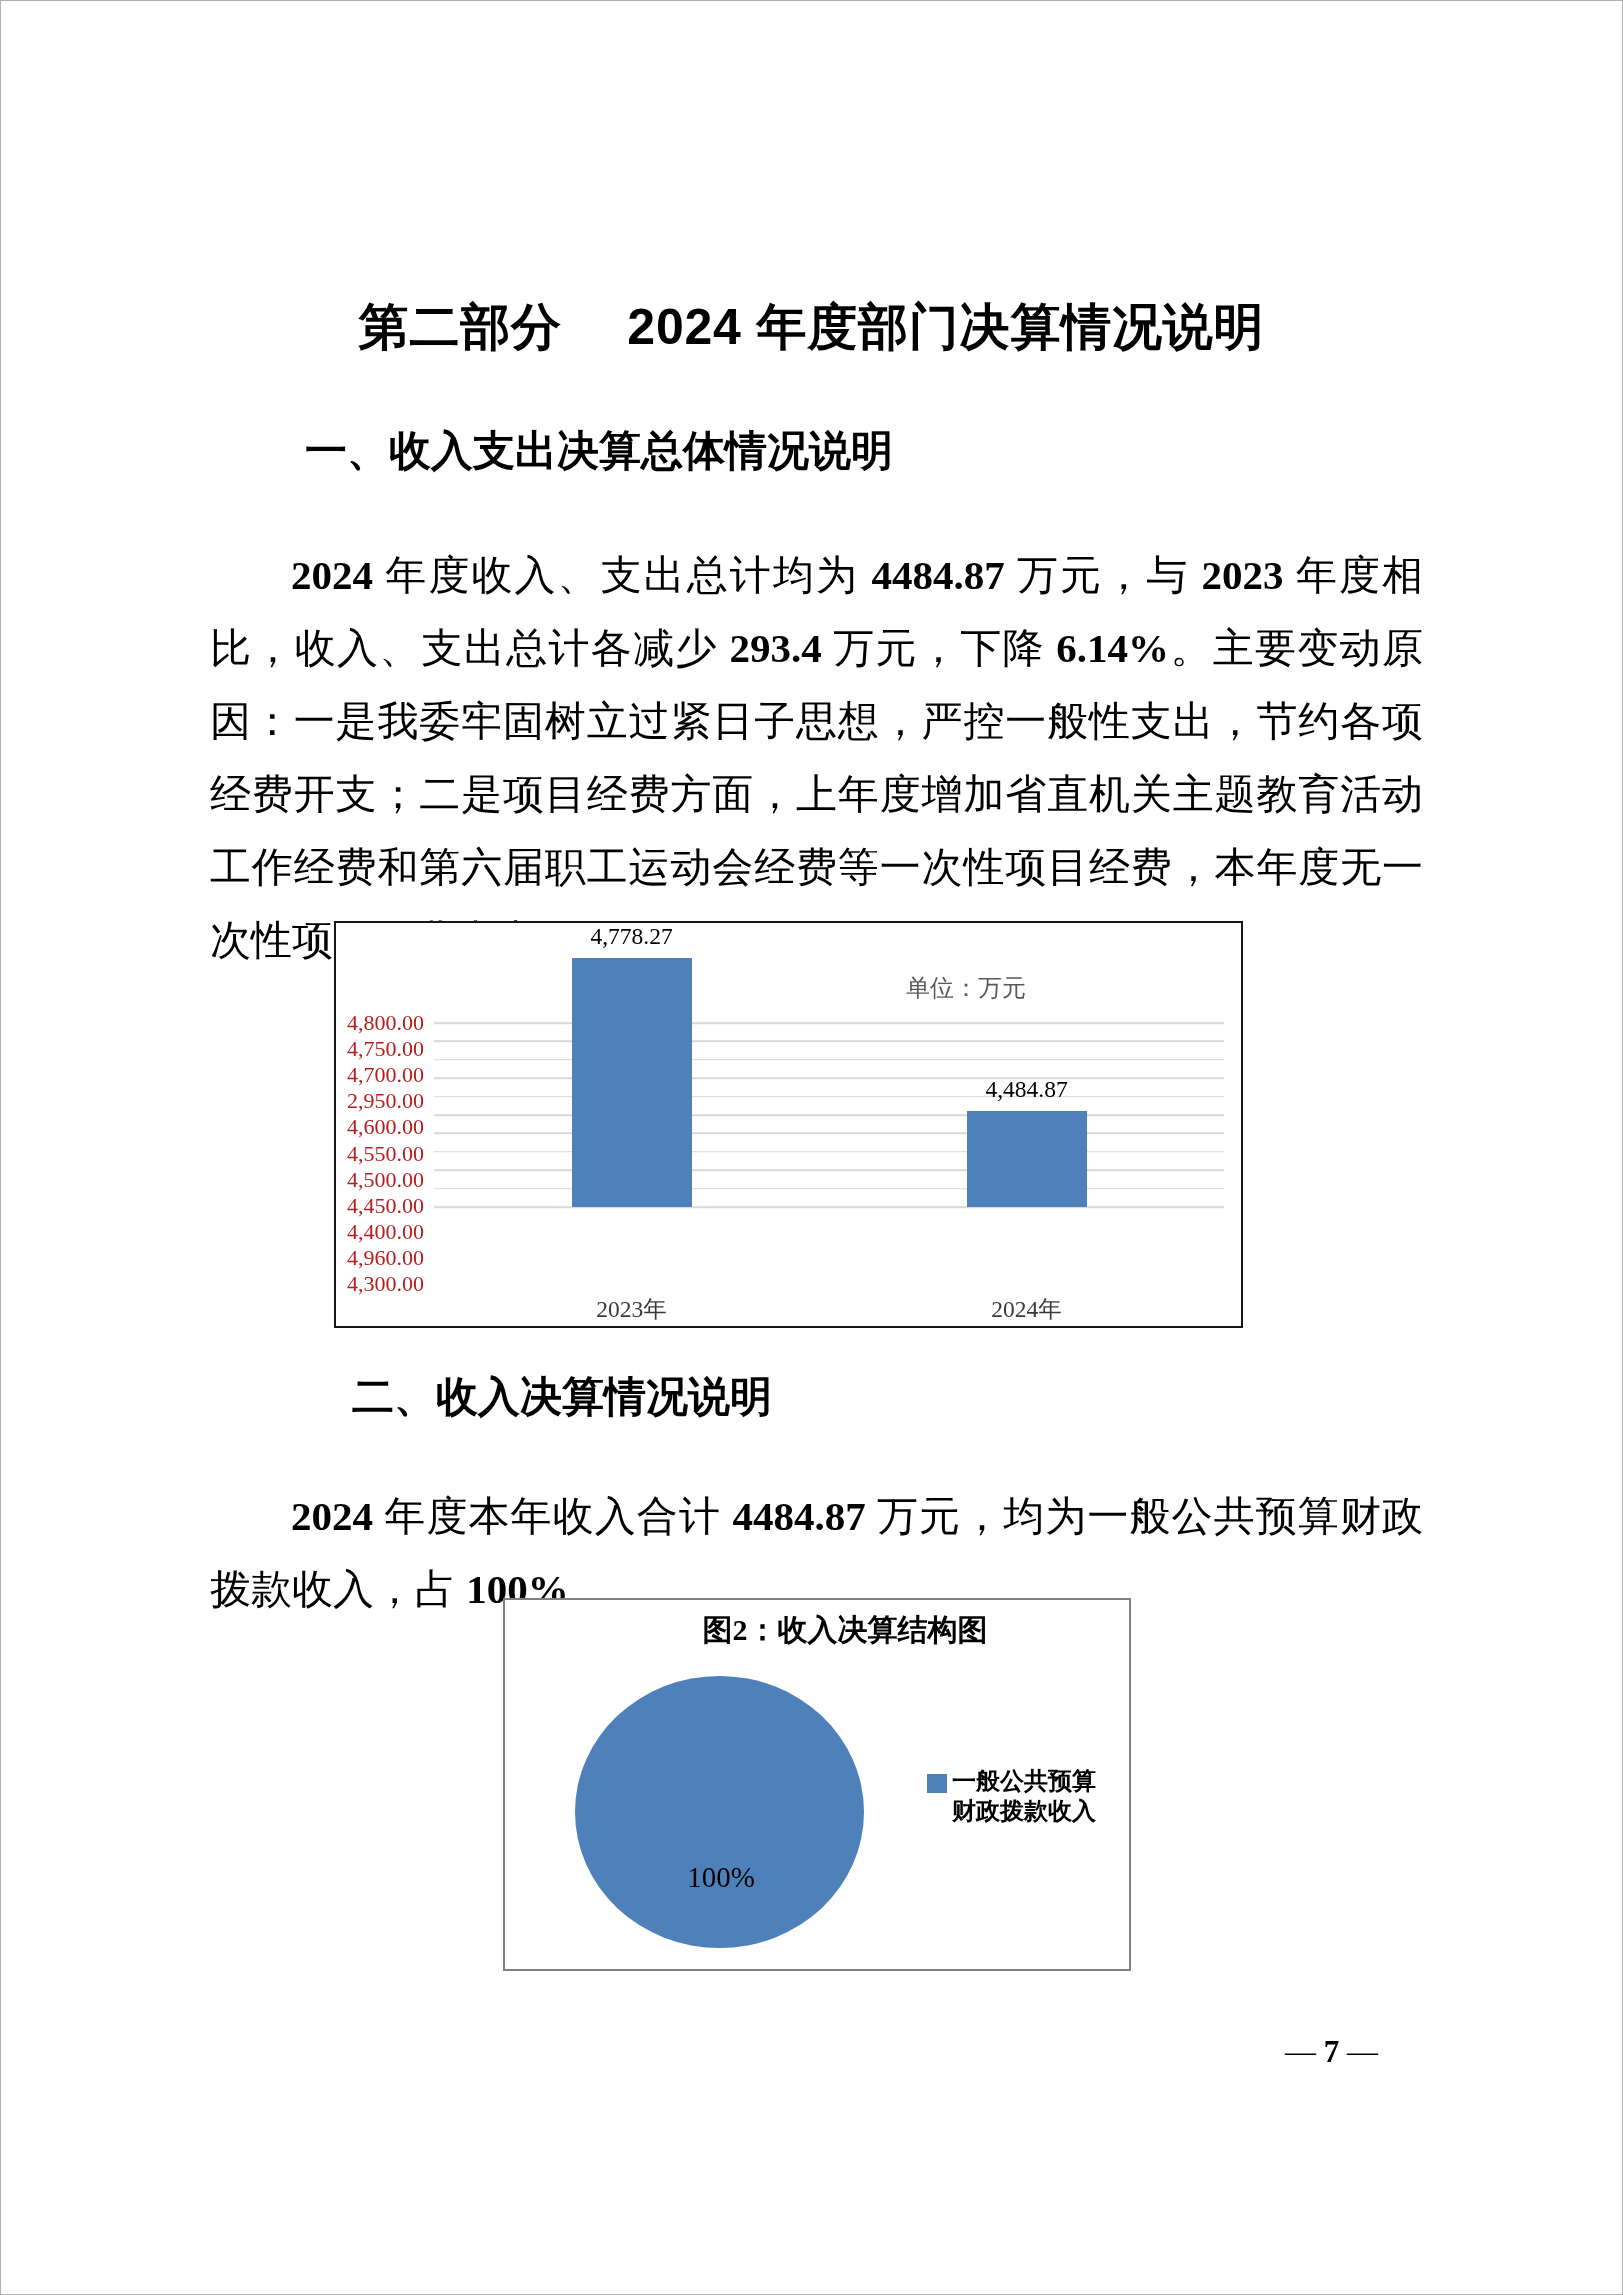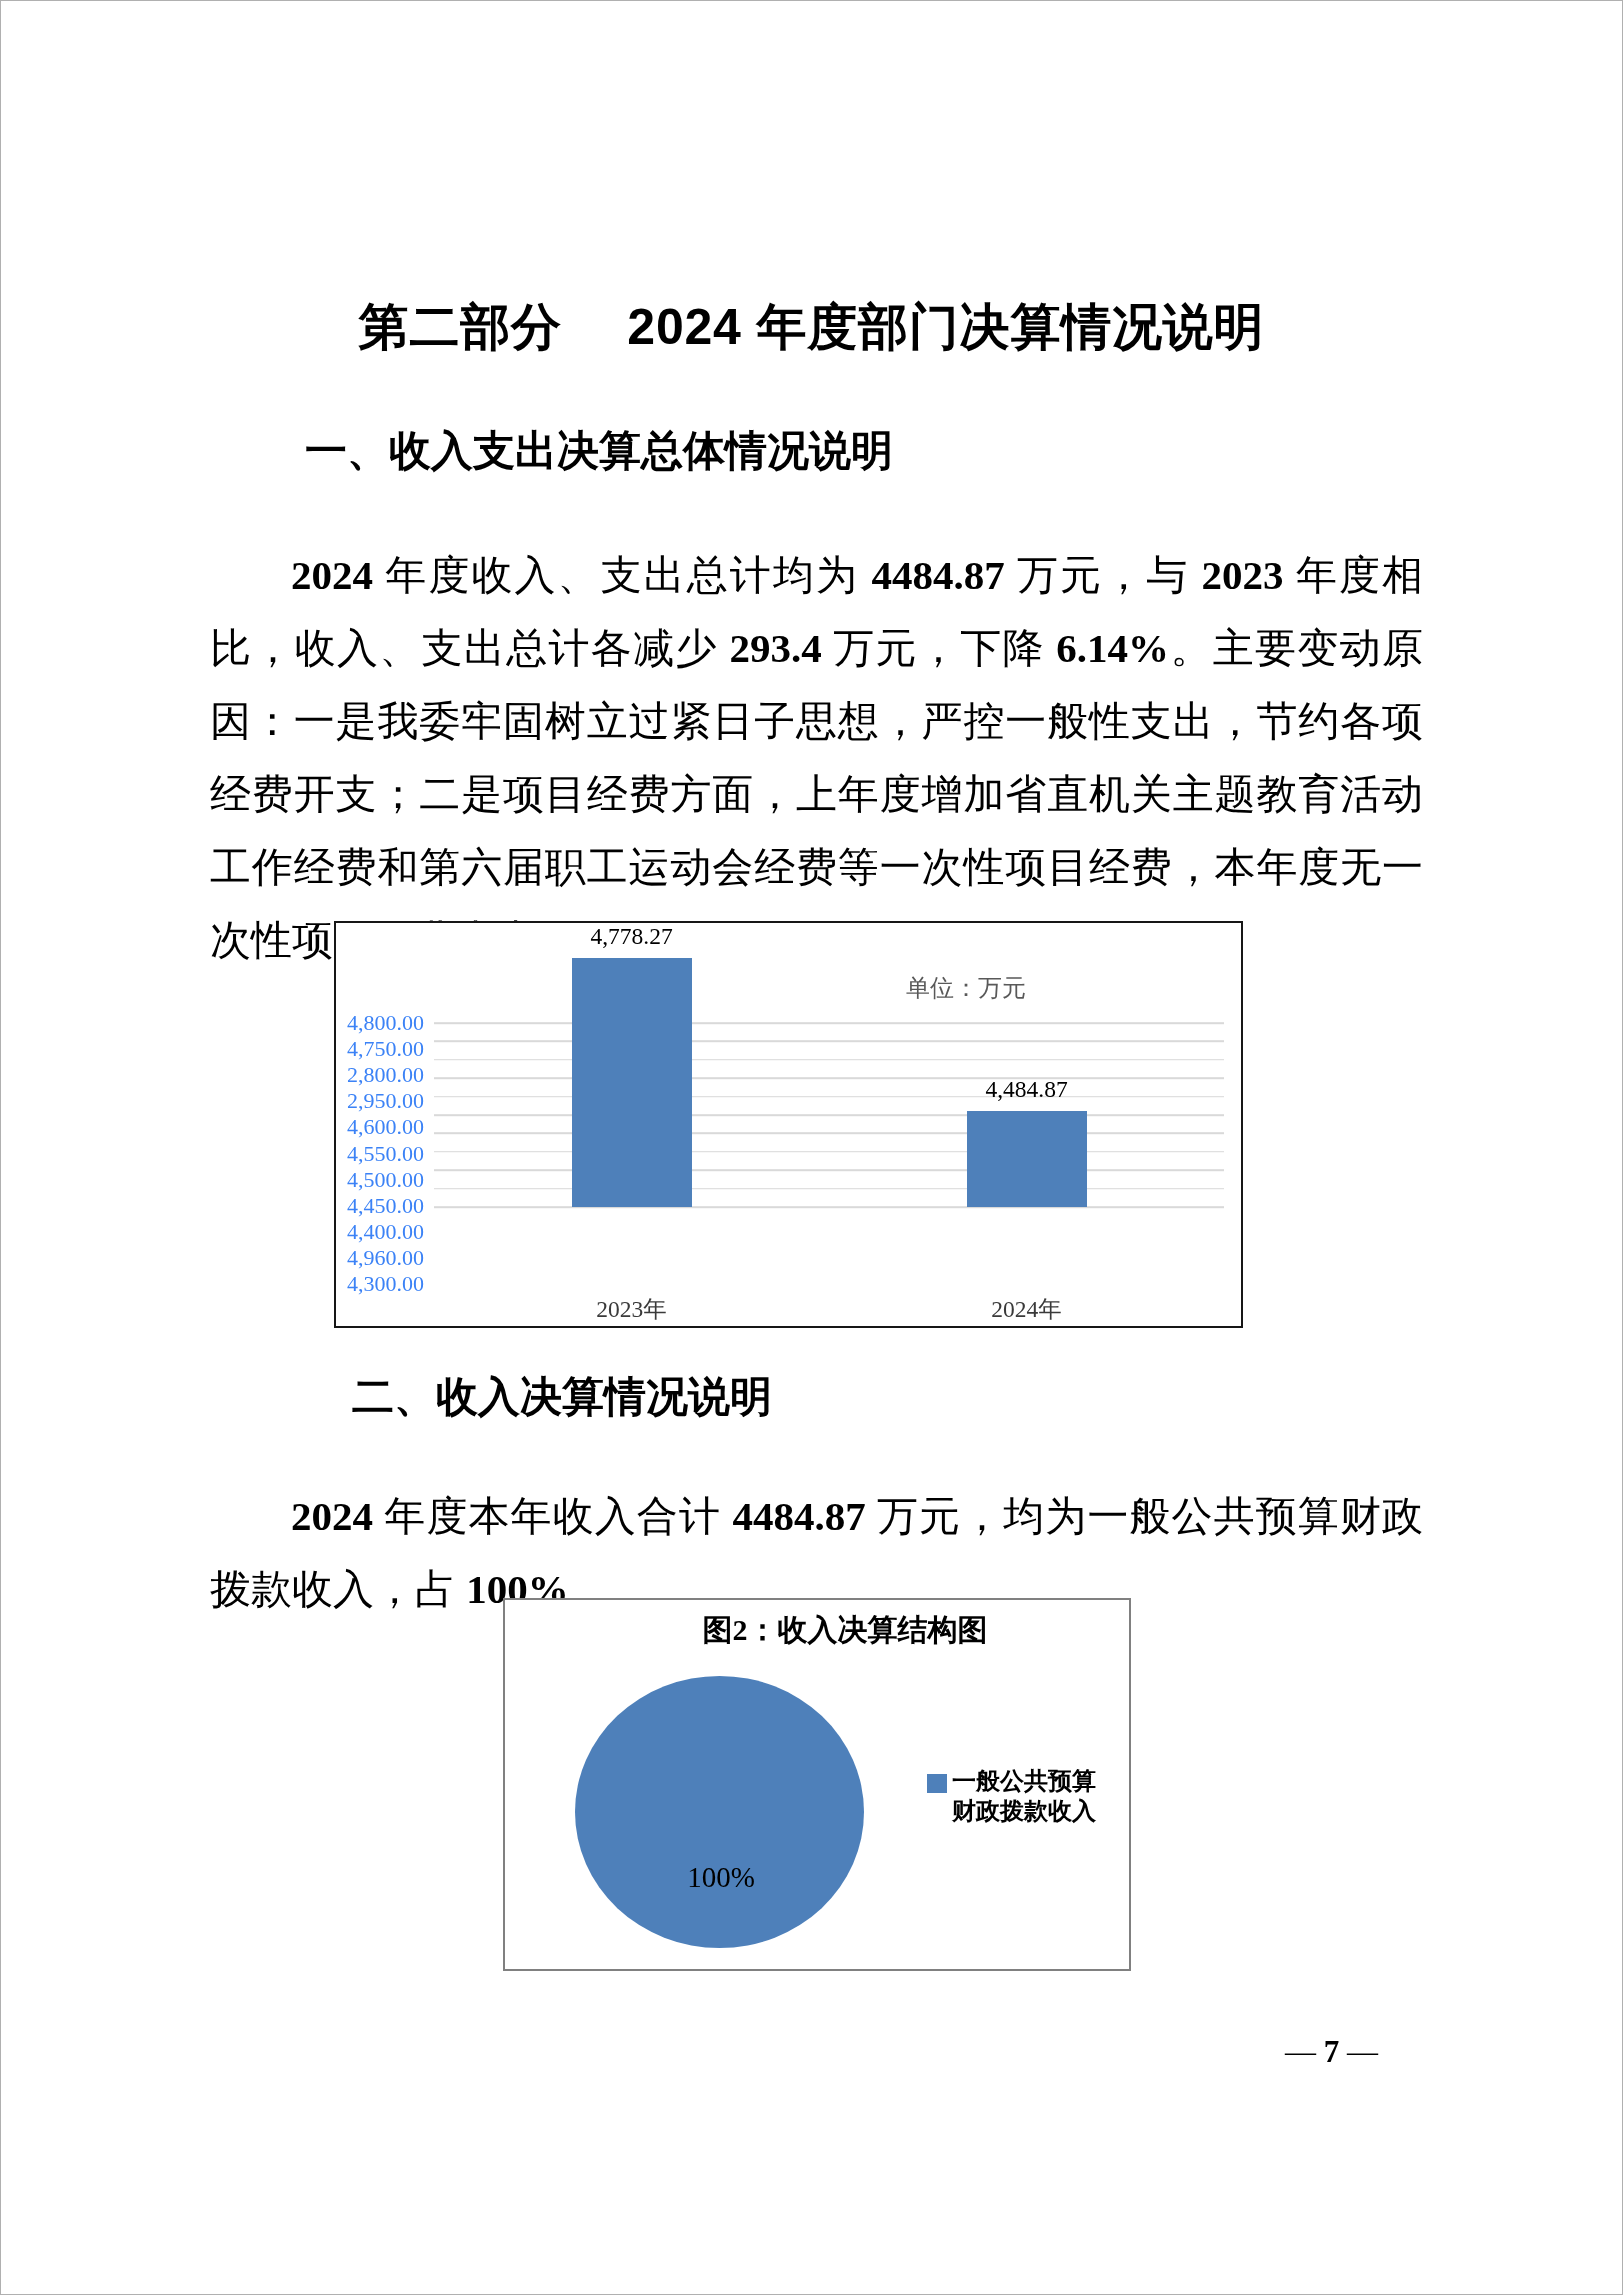--- a/index.html
+++ b/index.html
@@ -48,21 +48,21 @@
     white-space:nowrap;
   }
   #figure-1 .c-title{transform:translateX(-32px);}
   .c-unit{
     position:absolute;top:49px;right:215px;
     font-size:24px;color:#595959;white-space:nowrap;
   }
   .y-axis{position:absolute;left:0;top:100px;width:88px;height:261px;}
   .ytick{
     position:absolute;right:0;transform:translateY(-50%);
-    font-size:22px;color:#3b82f6;white-space:nowrap;
+    font-size:22px;color:#b91c1c;white-space:nowrap;
   }
   .plot{position:absolute;left:98px;top:100px;width:790px;height:184px;}
   .gridline{
     position:absolute;left:0;right:0;height:1.6px;
     transform:translateY(-50%);
   }
   .bar{
     position:absolute;bottom:0;width:120px;
     transform:translateX(-50%);
   }
@@ -113,21 +113,21 @@
 
   <div class="sec-heading" id="heading-1">一、收入支出决算总体情况说明</div>
 
   <p class="body-para" id="para-1"><span class="num">2024</span><span> 年度收入、支出总计均为 </span><span class="num">4484.87</span><span> 万元，与 </span><span class="num">2023</span><span> 年度相比，收入、支出总计各减少 </span><span class="num">293.4</span><span> 万元，下降 </span><span class="num">6.14%</span><span>。主要变动原因：一是我委牢固树立过紧日子思想，严控一般性支出，节约各项经费开支；二是项目经费方面，上年度增加省直机关主题教育活动工作经费和第六届职工运动会经费等一次性项目经费，本年度无一次性项目经费支出。</span></p>
 
   <figure class="chart" id="figure-1">
     <div class="c-unit">单位：万元</div>
     <div class="y-axis">
         <div class="ytick" style="top: 0%;">4,800.00</div>
         <div class="ytick" style="top: 10%;">4,750.00</div>
-        <div class="ytick" style="top: 20%;">2,800.00</div>
+        <div class="ytick" style="top: 20%;">4,700.00</div>
         <div class="ytick" style="top: 30%;">2,950.00</div>
         <div class="ytick" style="top: 40%;">4,600.00</div>
         <div class="ytick" style="top: 50%;">4,550.00</div>
         <div class="ytick" style="top: 60%;">4,500.00</div>
         <div class="ytick" style="top: 70%;">4,450.00</div>
         <div class="ytick" style="top: 80%;">4,400.00</div>
         <div class="ytick" style="top: 90%;">4,960.00</div>
         <div class="ytick" style="top: 100%;">4,300.00</div>
       </div>
     <div class="plot">

